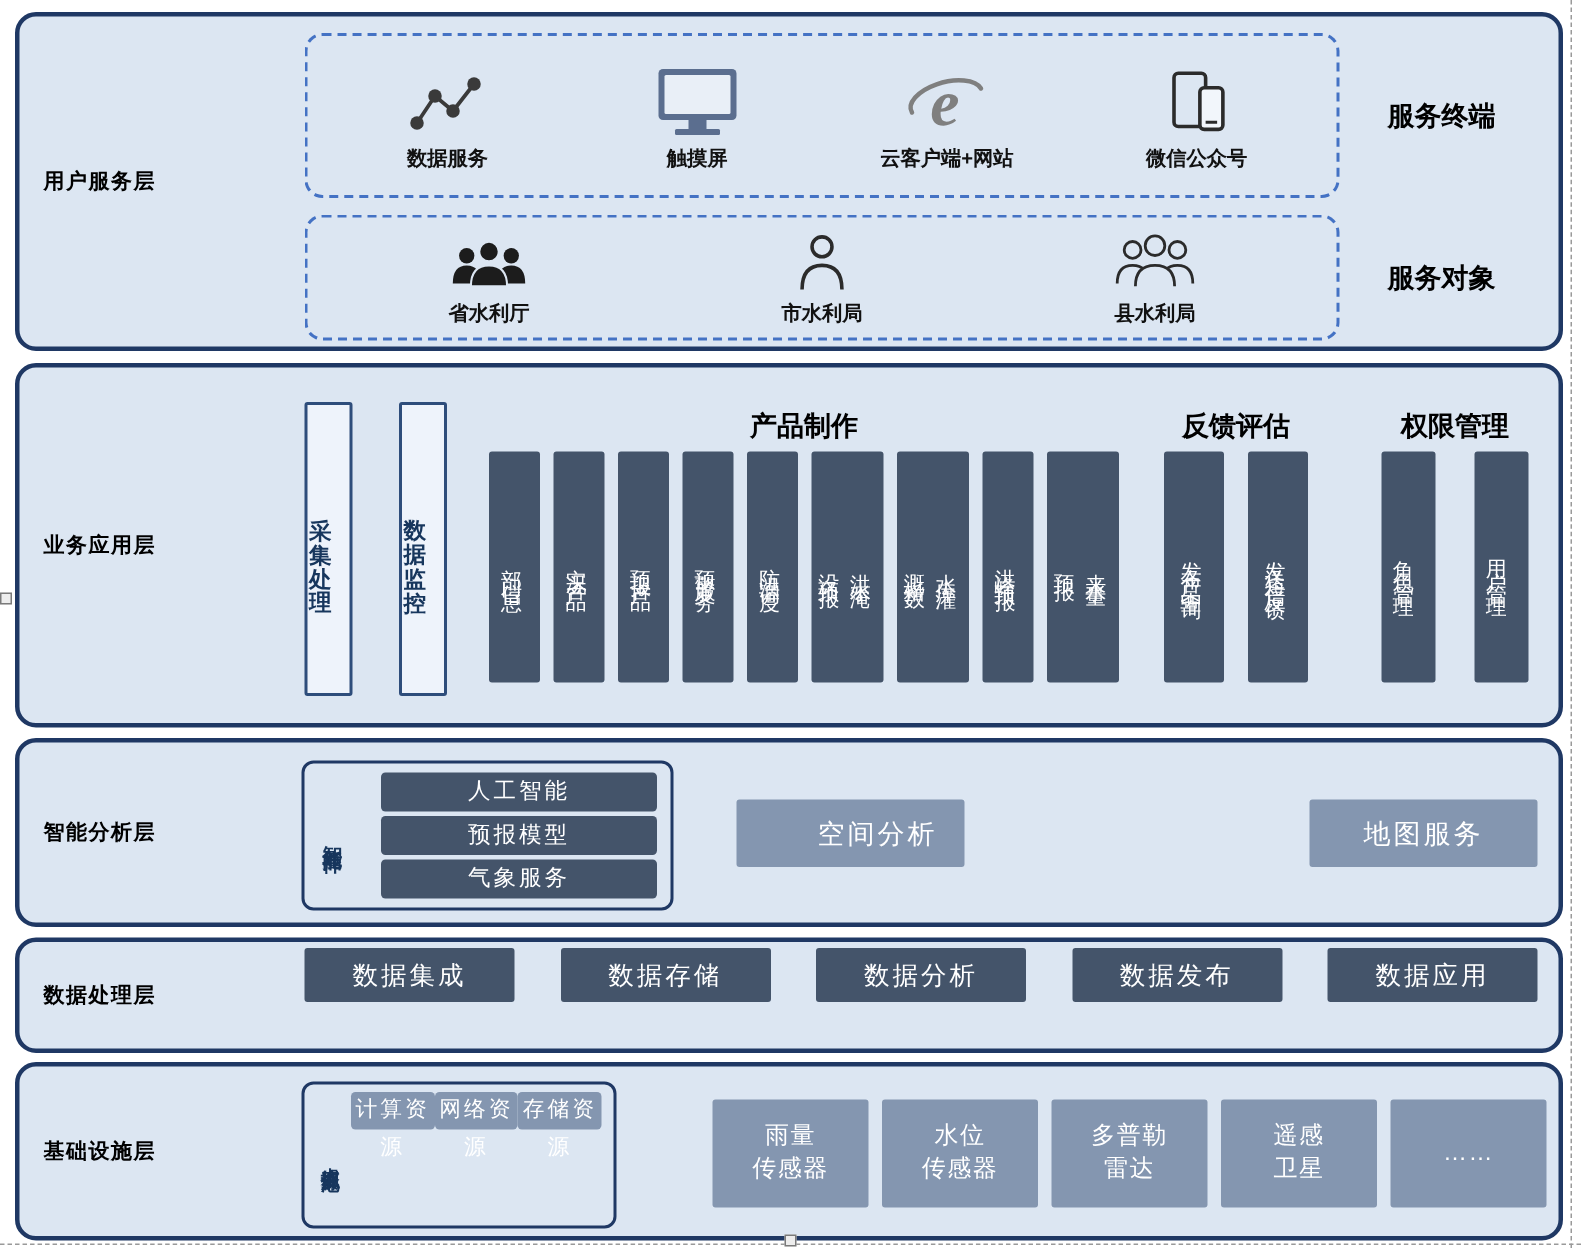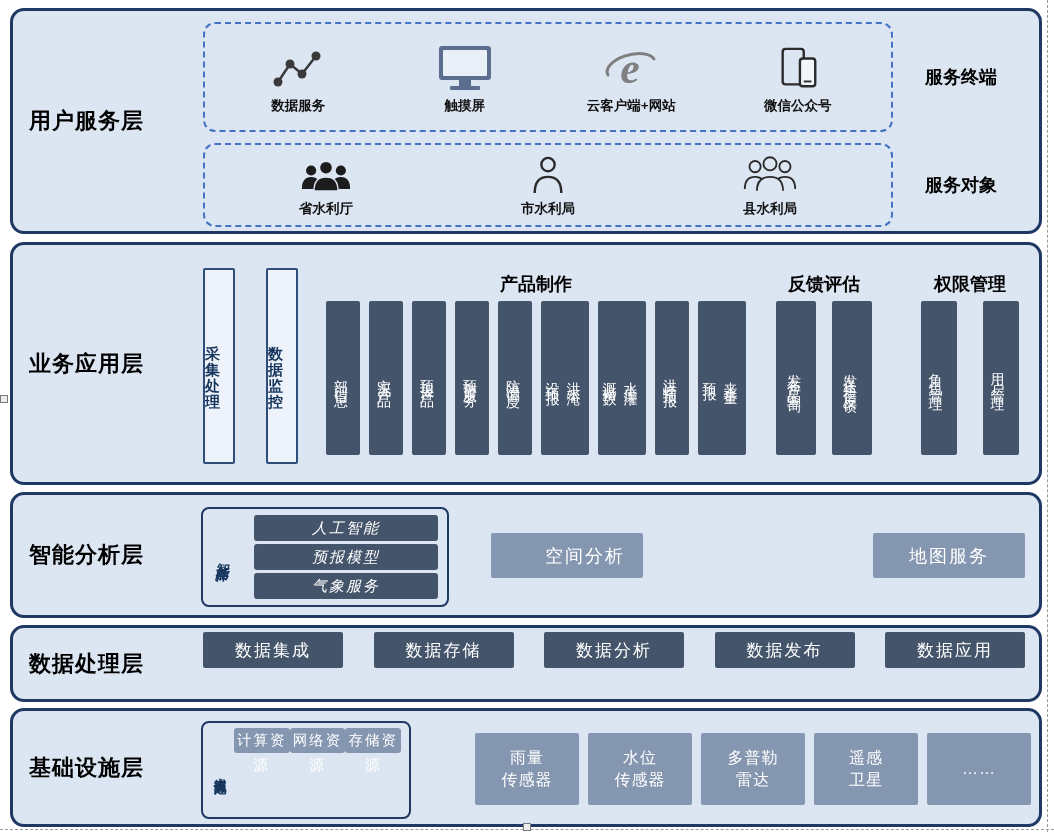--- a/index.html
+++ b/index.html
@@ -13,21 +13,21 @@
     border-radius:14px;
   }
   .layer-user       { top:8px;   height:226px; }
   .layer-business   { top:242px; height:243px; }
   .layer-analysis   { top:492px; height:126px; }
   .layer-processing { top:625px; height:77px;  }
   .layer-infra      { top:708px; height:119px; }
 
   .layer-title {
     position:absolute; left:16px; top:50%; transform:translateY(-50%);
-    font-size:22px; font-weight:bold; color:#000; letter-spacing:1px; white-space:nowrap;
+    font-size:14px; font-weight:bold; color:#000; letter-spacing:1px; white-space:nowrap;
   }
 
   
   .user-content { position:absolute; left:190px; top:11px; right:10px; bottom:8px;
     display:flex; flex-direction:column; gap:11px; }
   .user-row { display:flex; align-items:stretch; }
   .dashed-box {
     flex:0 0 690px; border:2px dashed var(--dashed-border,#4472c4); border-radius:12px;
     display:flex; justify-content:space-around; align-items:center; padding:4px 10px;
   }
@@ -69,21 +69,21 @@
 
   .pos-permission { left:893px; width:128px; }
   .pos-permission .bars { gap:26px; }
   .pos-permission .bar-dark { width:36px; }
   .pos-permission .bar-dark .vtext { letter-spacing:8px; padding-block-start:7px; }
 
   
   .plugin-box {
     position:absolute; left:188px; top:12px; width:248px; height:100px;
     border:2px solid var(--layer-border,#1f3864); border-radius:8px;
-    display:flex; align-items:center; gap:24px; padding:5px 9px;font-style:italic;
+    display:flex; align-items:center; gap:24px; padding:5px 9px;
   }
   .plugin-label { font-size:13px; font-weight:bold; color:#17365d; letter-spacing:2px; }
   .plugin-bars { flex:1; height:100%; display:flex; flex-direction:column; justify-content:space-between; padding:1px 0; }
   .plugin-bar { height:26px; line-height:26px; text-align:center; background:var(--dark-box,#44546a);
     color:#fff; font-size:15px; border-radius:3px; letter-spacing:2px; }
 
   .mid-box { position:absolute; top:38px; width:152px; height:45px; background:var(--medium-box,#8496b0);
     color:#fff; font-size:18px; display:flex; align-items:center; justify-content:center;
     border-radius:2px; letter-spacing:2px; }
   .pos-a0 { left:478px;padding-left:36px; } .pos-a1 { left:668px; } .pos-a2 { left:860px; }

